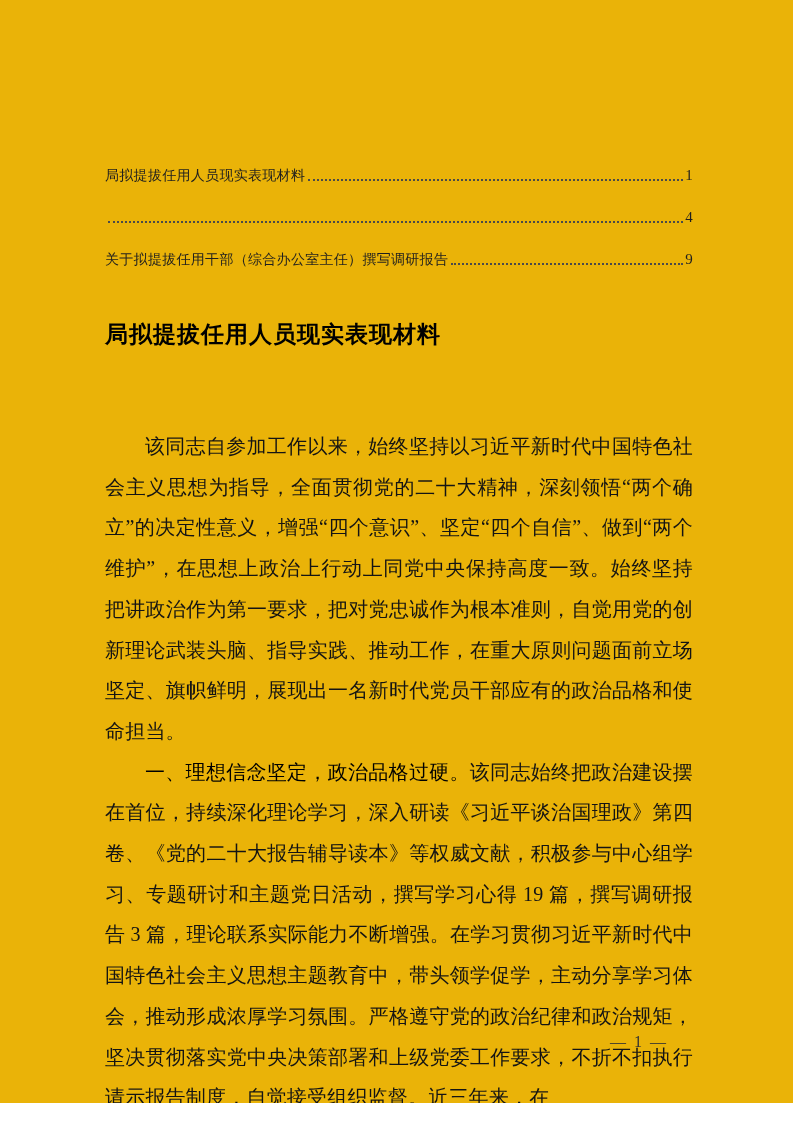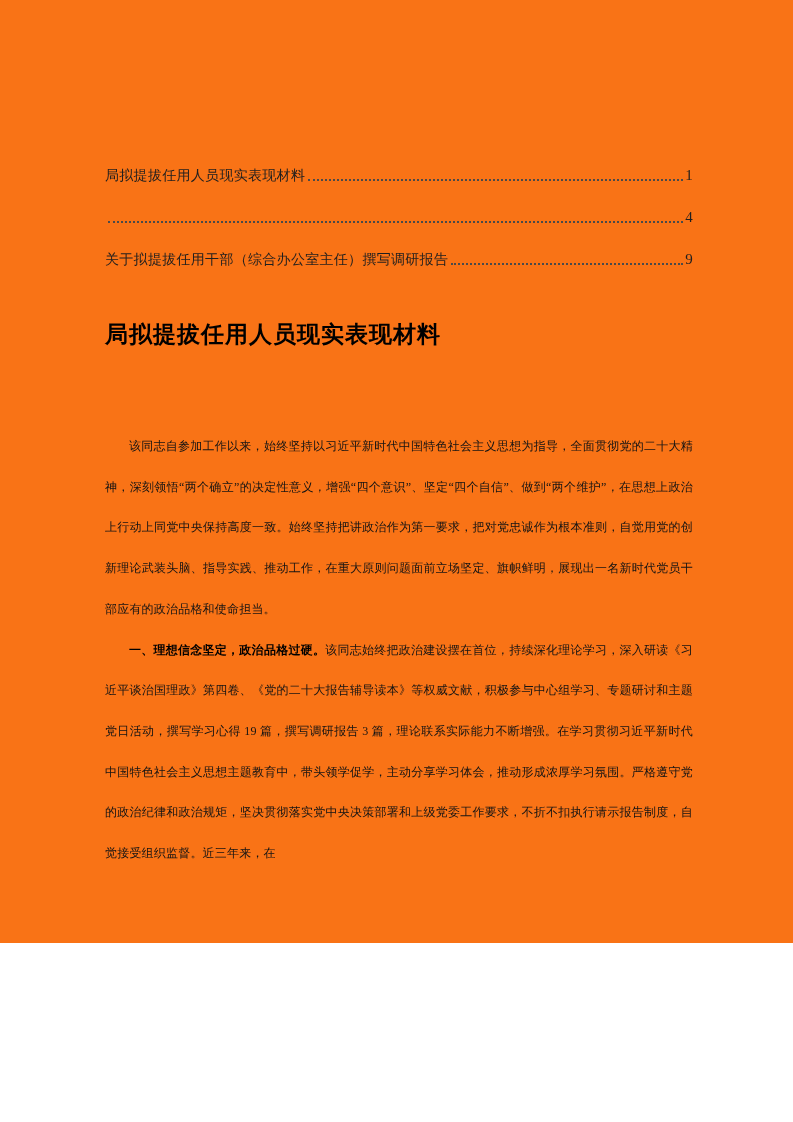--- a/index.html
+++ b/index.html
@@ -1,20 +1,20 @@
 <!DOCTYPE html>
 <html><head>
 <meta charset="utf-8">
 <style>
   html, body { margin: 0; padding: 0; background: #ffffff; }
   .page {
     position: relative;
     width: 793px;
-    height: 943px;
-    background: #f97316;
+    height: 1103px;
+    background: #eab308;
     overflow: hidden;
     font-family: "Liberation Serif", "DejaVu Serif", serif;
     color: #1a1a1a;
     box-sizing: border-box;
   }
   .content {
     position: absolute;
     left: 105px;
     top: 0;
     width: 588px;
@@ -47,30 +47,30 @@
     font-weight: 700;
     font-size: 23px;
     line-height: 28px;
     color: #000000;
     letter-spacing: 1px;
   }
   
   .doc-body { margin-top: 78px; }
   .doc-body p {
     margin: 0;
-    font-size: 12px;
+    font-size: 20px;
     line-height: 40.7px;
     text-align: justify;
     text-indent: 2em;
     color: #141414;
     letter-spacing: 0.2px;
   }
   .par-lead {
     font-family: "Liberation Sans", "DejaVu Sans", sans-serif;
-    font-weight: 700;
+    font-weight: 400;
     color: #000000;
   }
   
   .page-footer {
     position: absolute;
     top: 1032px;
     right: 125px;
     font-size: 16px;
     line-height: 20px;
     color: #333333;

